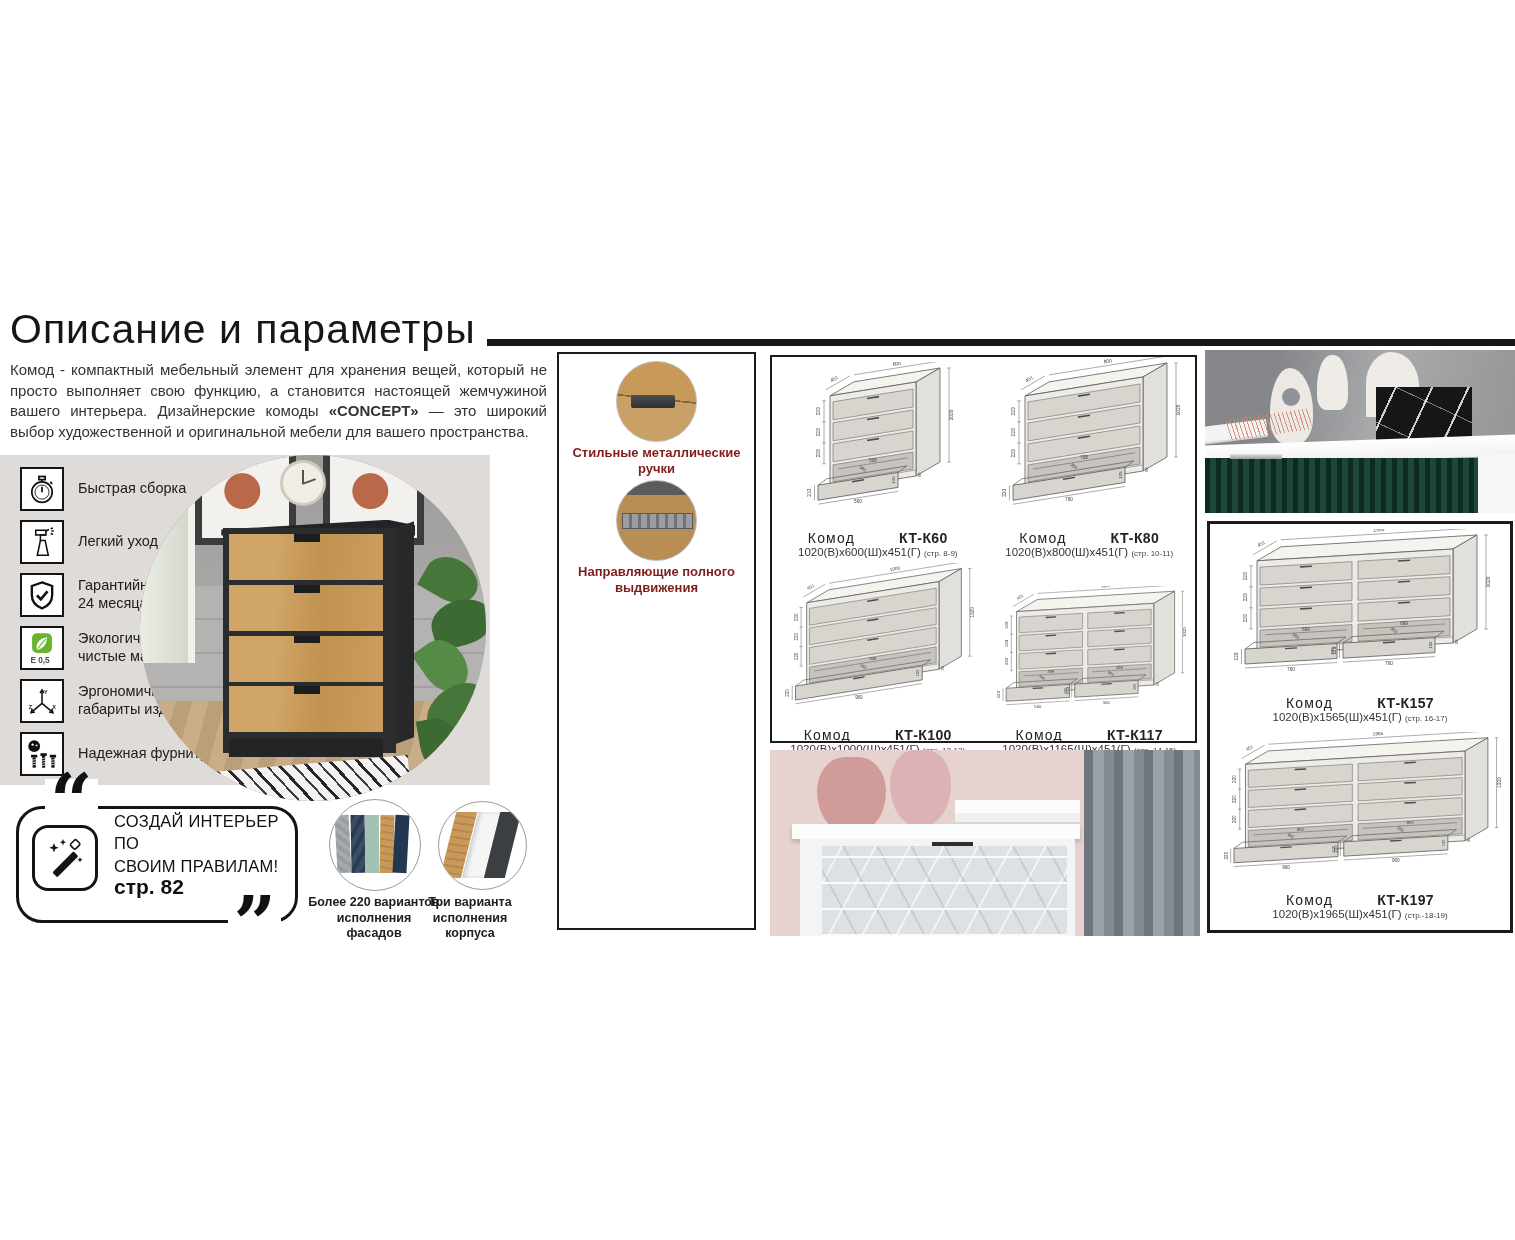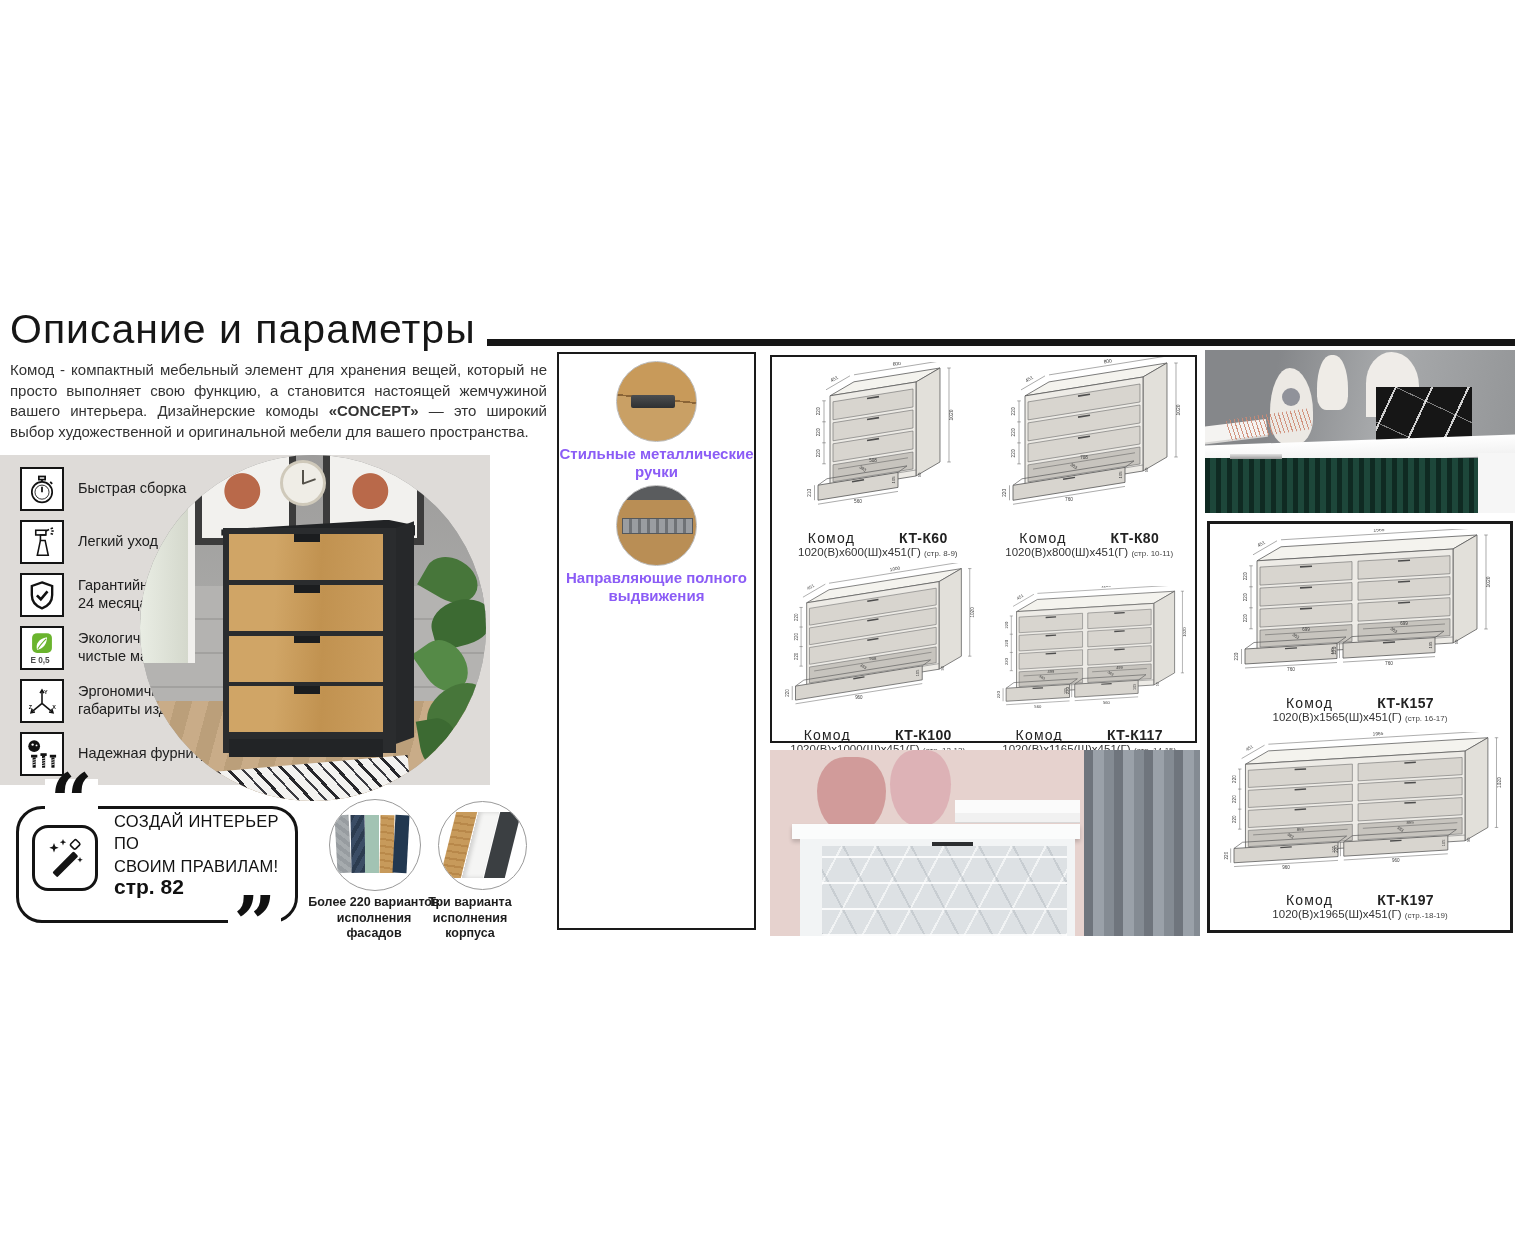--- a/index.html
+++ b/index.html
@@ -86,21 +86,21 @@
   .var-cap0{left:308px;top:895px;width:132px;}
   .var-cap1{left:414px;top:895px;width:112px;}
 
   
   .details-box{position:absolute;left:557px;top:352px;width:199px;height:578px;border:2px solid #1a1a1a;
                box-sizing:border-box;display:flex;flex-direction:column;align-items:center;
                padding-top:7px;gap:4px;background:#fff;}
   .detail-item{display:flex;flex-direction:column;align-items:center;gap:3px;}
   .detail-circle{width:79px;height:79px;border-radius:50%;overflow:hidden;position:relative;
                  border:1px solid #bbb;}
-  .detail-cap{font-size:15px;font-weight:bold;text-align:center;line-height:1.2;color:#8b5cf6;
+  .detail-cap{font-size:13px;font-weight:bold;text-align:center;line-height:1.2;color:#7f1d1d;
               white-space:pre-line;}
   .dc0{background:linear-gradient(186deg,#c89a5a 0 46%,#8a6436 46% 48%,#c9a065 48%);}
   .bar-handle{position:absolute;left:18%;top:42%;width:56%;height:16%;background:linear-gradient(#4c4e50,#2e3032);border-radius:2px;}
   .dc1{background:linear-gradient(115deg,#f5f5f4 0 30%,#3a3a3a 30% 40%,#b8854a 40%);}
   .dc2{background:linear-gradient(180deg,#c79a5b 0 30%,#8a6436 30% 34%,#caa163 34% 56%,#4a4a4a 56% 61%,#b5873f 61%);}
   .dc3{background:linear-gradient(180deg,#5a5c5e 0 18%,#b98e55 18%);}
   .rail{position:absolute;left:6%;top:40%;width:88%;height:18%;
         background:repeating-linear-gradient(90deg,#9a9da1 0 6px,#6f7276 6px 9px);border:1px solid #55585b;}
   .dc4{background:linear-gradient(200deg,#d3b286 0 28%,#c3995f 28% 62%,#a87c41 62%);}
   .strap{position:absolute;left:10%;top:48%;width:80%;height:16%;background:#2e3032;transform:rotate(-18deg);}

